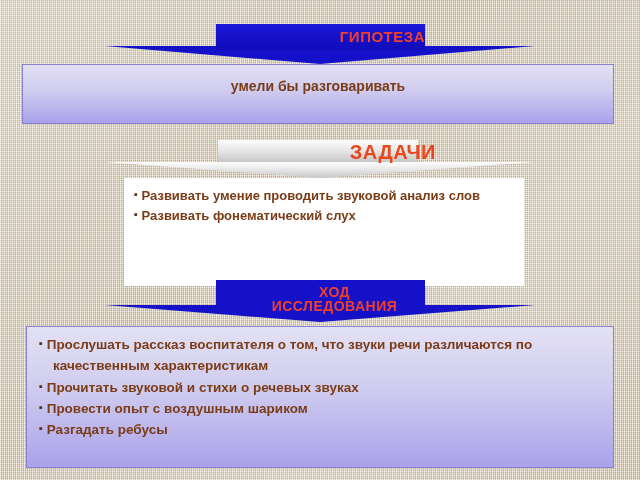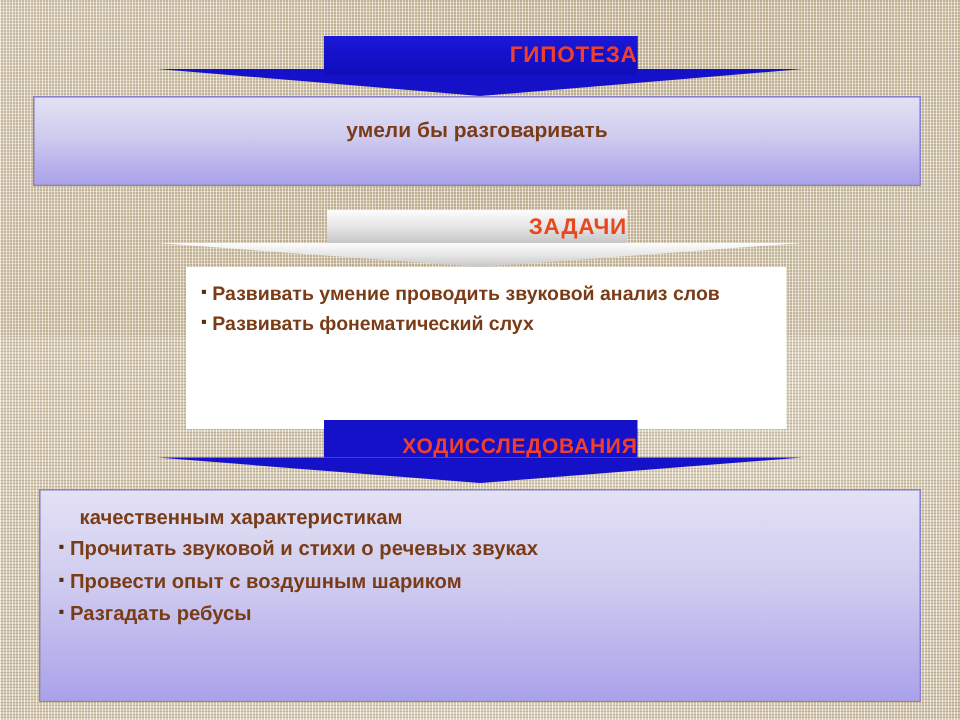--- a/index.html
+++ b/index.html
@@ -138,21 +138,21 @@
           <linearGradient id="silverGrad" x1="0" y1="0" x2="0" y2="1">
             <stop offset="0%" stop-color="#fdfdfd"></stop>
             <stop offset="55%" stop-color="#e3e3e3"></stop>
             <stop offset="100%" stop-color="#c6c6c6"></stop>
           </linearGradient>
         </defs>
         <polygon points="105,22 535,22 320,38" fill="url(#silverGrad)"></polygon>
         <polygon points="218,0 418,0 418,22 218,22" fill="url(#silverGrad)"></polygon>
       </svg>
     </div>
-    <div class="arrow-label silver-label" style="left:218px; width:200px; height:24px; font-size:15px; background:transparent;">
+    <div class="arrow-label silver-label" style="left:236px; width:200px; height:24px; font-size:20px; background:transparent;">
       <span>ЗАДАЧИ</span>
     </div>
   </div>
 
   <div class="content-box box-white" style="left:124px; top:178px; width:400px; height:108px; padding:8px 10px;">
     <div class="body-text" style="font-size:13px; line-height:1.52;">
       <div class="just-text">
         <span class="bullet-glyph">▪</span>
         <span>Развивать умение проводить звуковой анализ слов</span>
       </div>
@@ -163,28 +163,32 @@
     </div>
   </div>
 
   <div class="arrow-wrap" style="top:280px; height:42px;">
     <div class="arrow-wings">
       <svg viewBox="0 0 640 42" preserveAspectRatio="none">
         <polygon points="105,25 535,25 320,42" fill="#1511c9"></polygon>
         <polygon points="216,0 425,0 425,25 216,25" fill="#1511c9"></polygon>
       </svg>
     </div>
-    <div class="arrow-label blue-label" style="left:216px; width:209px; height:34px; font-size:14px; flex-direction:row; background:transparent;">
+    <div class="arrow-label blue-label" style="left:230px; width:209px; height:34px; font-size:14px; flex-direction:column; background:transparent;">
       <span>ХОД</span>
       <span>ИССЛЕДОВАНИЯ</span>
     </div>
   </div>
 
   <div class="content-box box-lavender" style="left:26px; top:326px; width:588px; height:142px; padding:7px 12px;">
     <div class="body-text" style="font-size:13.5px; line-height:1.58;">
+      <div>
+        <span class="bullet-glyph">▪</span>
+        <span>Прослушать рассказ воспитателя о том, что звуки речи различаются по</span>
+      </div>
       <div class="indent-line">
         <span>качественным характеристикам</span>
       </div>
       <div class="bullet-line">
         <span class="bullet-glyph">▪</span>
         <span>Прочитать звуковой и стихи о речевых звуках</span>
       </div>
       <div class="bullet-line">
         <span class="bullet-glyph">▪</span>
         <span>Провести опыт с воздушным шариком</span>

